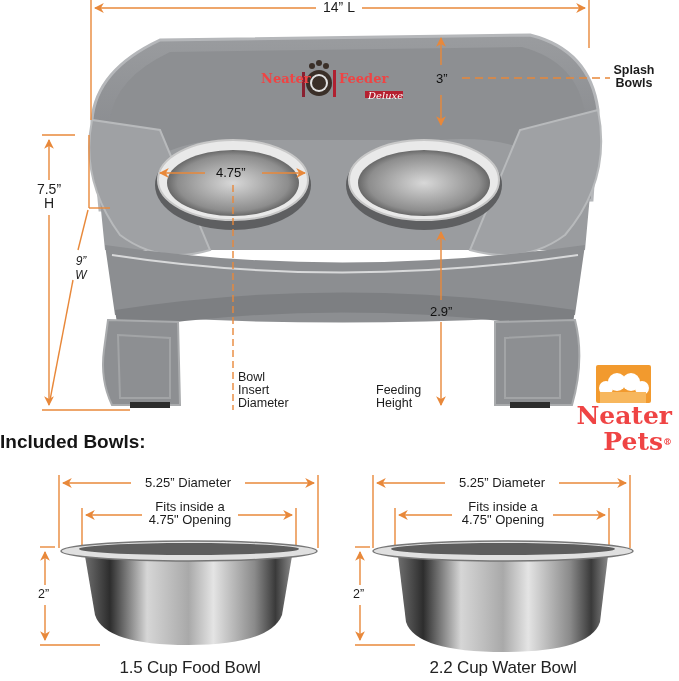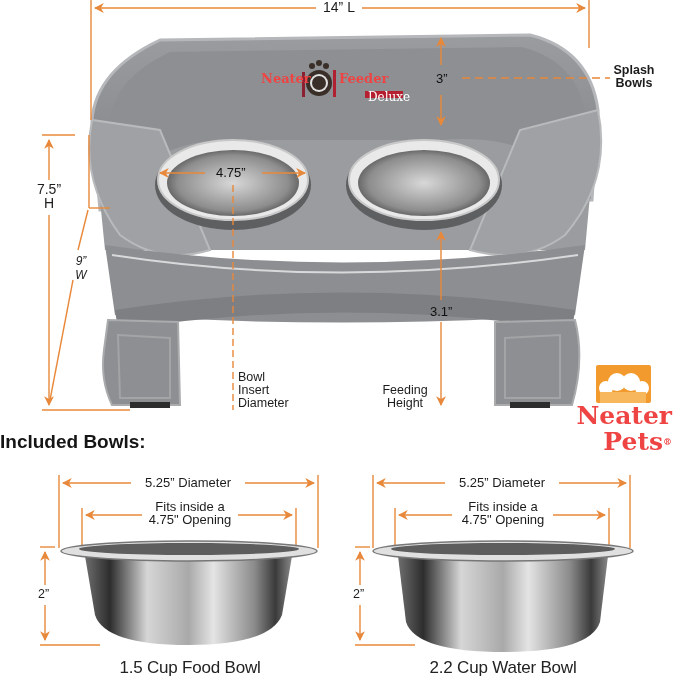--- a/index.html
+++ b/index.html
@@ -164,21 +164,21 @@
     <path d="M398,556 L608,556 L600,622 Q590,652 504,652 Q416,652 406,622 Z" fill="url(#gSteel)"></path>
     <ellipse cx="503" cy="551" rx="130" ry="10" fill="#e0e0e0" stroke="#777" stroke-width="1.5"></ellipse>
     <ellipse cx="503" cy="549" rx="112" ry="6" fill="#5d5d5d"></ellipse>
   </g>
 </svg>
 
 <div class="abs lbl white-bg center" style="left:316px;top:0px;width:36px;font-size:14px;">14” L</div>
 
 <div class="abs brand" style="left:261px;top:71px;font-size:13px;">Neater</div>
 <div class="abs brand" style="left:339px;top:71px;font-size:13px;">Feeder</div>
-<div class="abs" style="left:368px;top:90px;font-size:12px;color:#fff;font-family:'DejaVu Serif',serif;">Deluxe</div>
+<div class="abs" style="left:368px;top:90px;font-size:10px;font-style:italic;color:#fff;font-family:'DejaVu Serif',serif;">Deluxe</div>
 
 <div class="abs lbl" style="left:436px;top:72px;font-size:13px;color:#111;">3”</div>
 <div class="abs lbl lbl-sm center" style="left:608px;top:64px;width:52px;font-weight:bold;">
   <div>Splash</div>
   <div>Bowls</div>
 </div>
 
 <div class="abs lbl center" style="left:27px;top:182px;width:44px;font-size:14px;">
   <div>7.5”</div>
   <div>H</div>
@@ -189,22 +189,22 @@
   <div>W</div>
 </div>
 
 <div class="abs lbl" style="left:216px;top:166px;font-size:13px;color:#111;">4.75”</div>
 <div class="abs lbl lbl-sm" style="left:238px;top:371px;">
   <div>Bowl</div>
   <div>Insert</div>
   <div>Diameter</div>
 </div>
 
-<div class="abs lbl" style="left:430px;top:305px;font-size:13px;color:#111;">3.1”</div>
-<div class="abs lbl lbl-sm" style="left:376px;top:384px;width:58px;text-align:center;">
+<div class="abs lbl" style="left:430px;top:305px;font-size:13px;color:#111;">2.9”</div>
+<div class="abs lbl lbl-sm" style="left:376px;top:384px;width:58px;text-align:left;">
   <div>Feeding</div>
   <div>Height</div>
 </div>
 
 <div class="abs brand center" style="left:566px;top:403px;width:106px;font-size:25px;line-height:26px;font-weight:bold;">
   <div>Neater</div>
   <div><span>Pets</span><span style="font-size:9px;vertical-align:top;">®</span></div>
 </div>
 
 <div class="abs heading" style="left:0px;top:431px;">Included Bowls:</div>

